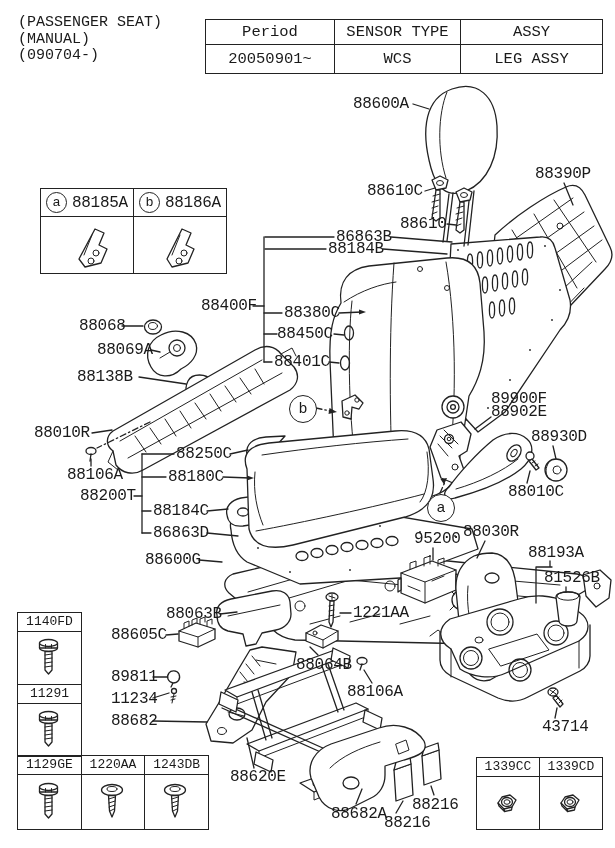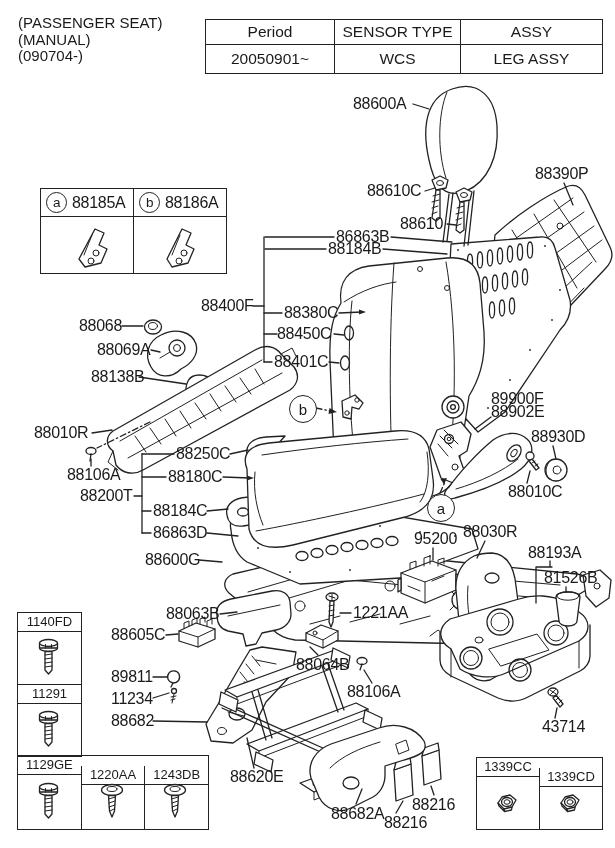--- a/index.html
+++ b/index.html
@@ -1,17 +1,17 @@
 <!DOCTYPE html>
 <html><head>
 <meta charset="utf-8">
 <style>
   html,body{margin:0;padding:0;background:#fff;}
   .canvas{position:relative;width:615px;height:848px;background:#fff;overflow:hidden;
-          font-family:Liberation Sans, sans-serif;color:#1a1a1a;}
+          font-family:Liberation Mono, monospace;color:#1a1a1a;}
   svg.art{position:absolute;left:0;top:0;z-index:0;}
   svg.art *{stroke:#222;fill:none;stroke-width:1.3;stroke-linejoin:round;stroke-linecap:round;}
   svg.art .w{fill:#fff;}
   svg.art .d{fill:#222;stroke:none;}
   svg.art .thin{stroke-width:1;}
   svg.art .dash{stroke-dasharray:6 3 1.5 3;}
   .co{position:absolute;z-index:2;font-size:16px;line-height:16px;white-space:nowrap;letter-spacing:-0.3px;}
   .hdr{position:absolute;left:18px;top:15px;z-index:2;font-size:15px;line-height:16.5px;}
   .itable{position:absolute;left:205px;top:19px;width:398px;z-index:2;border-collapse:collapse;background:#fff;}
   .itable td{border:1.8px solid #222;text-align:center;font-size:15.5px;padding:0;}
@@ -20,21 +20,21 @@
   .legend{position:absolute;left:40px;top:188px;width:185px;height:84px;border:1.7px solid #222;display:flex;z-index:2;}
   .lcell{flex:1;display:flex;flex-direction:column;}
   .lcell+.lcell{border-left:1.7px solid #222;}
   .lhead{height:27px;border-bottom:1.7px solid #222;display:flex;align-items:center;gap:5px;padding-left:5px;font-size:16px;letter-spacing:-0.3px;}
   .letter{width:19px;height:19px;border:1.4px solid #222;border-radius:50%;display:flex;align-items:center;justify-content:center;font-size:13.5px;flex:0 0 auto;background:#fff;}
   .lbody{flex:1;}
   .marker{position:absolute;width:26px;height:26px;border:1.5px solid #222;border-radius:50%;display:flex;align-items:center;justify-content:center;font-size:15px;z-index:2;background:#fff;}
   .fgrid{position:absolute;border:1.7px solid #222;display:flex;z-index:2;}
   .fgrid.col{flex-direction:column;}
   .fcell{flex:1;display:flex;flex-direction:column;}
-  .fgrid.row .fcell+.fcell{border-left:1.7px solid #222;margin-top:10px;}
+  .fgrid.row .fcell+.fcell{border-left:1.7px solid #222;}
   .fgrid.col .fcell+.fcell{border-top:1.7px solid #222;gap:36px;}
   .flabel{height:18px;border-bottom:1.7px solid #222;text-align:center;font-size:13px;line-height:18px;}
   .fbody{flex:1;}
 </style>
 </head>
 <body>
 
 <div class="canvas">
 
   <svg class="art" width="615" height="848" viewBox="0 0 615 848">
@@ -488,21 +488,21 @@
   <div class="co" style="left:400px;top:216px">88610</div>
   <div class="co" style="left:535px;top:166px">88390P</div>
   <div class="co" style="left:336px;top:229px">86863B</div>
   <div class="co" style="left:328px;top:241px">88184B</div>
   <div class="co" style="left:201px;top:298px">88400F</div>
   <div class="co" style="left:284px;top:305px">88380C</div>
   <div class="co" style="left:277px;top:326px">88450C</div>
   <div class="co" style="left:274px;top:354px">88401C</div>
   <div class="co" style="left:79px;top:318px">88068</div>
   <div class="co" style="left:97px;top:342px">88069A</div>
-  <div class="co" style="left:91px;top:369px">88138B</div>
+  <div class="co" style="left:77px;top:369px">88138B</div>
   <div class="co" style="left:34px;top:425px">88010R</div>
   <div class="co" style="left:67px;top:467px">88106A</div>
   <div class="co" style="left:176px;top:446px">88250C</div>
   <div class="co" style="left:168px;top:469px">88180C</div>
   <div class="co" style="left:80px;top:488px">88200T</div>
   <div class="co" style="left:153px;top:503px">88184C</div>
   <div class="co" style="left:153px;top:525px">86863D</div>
   <div class="co" style="left:145px;top:552px">88600G</div>
   <div class="co" style="left:166px;top:606px">88063B</div>
   <div class="co" style="left:111px;top:627px">88605C</div>

